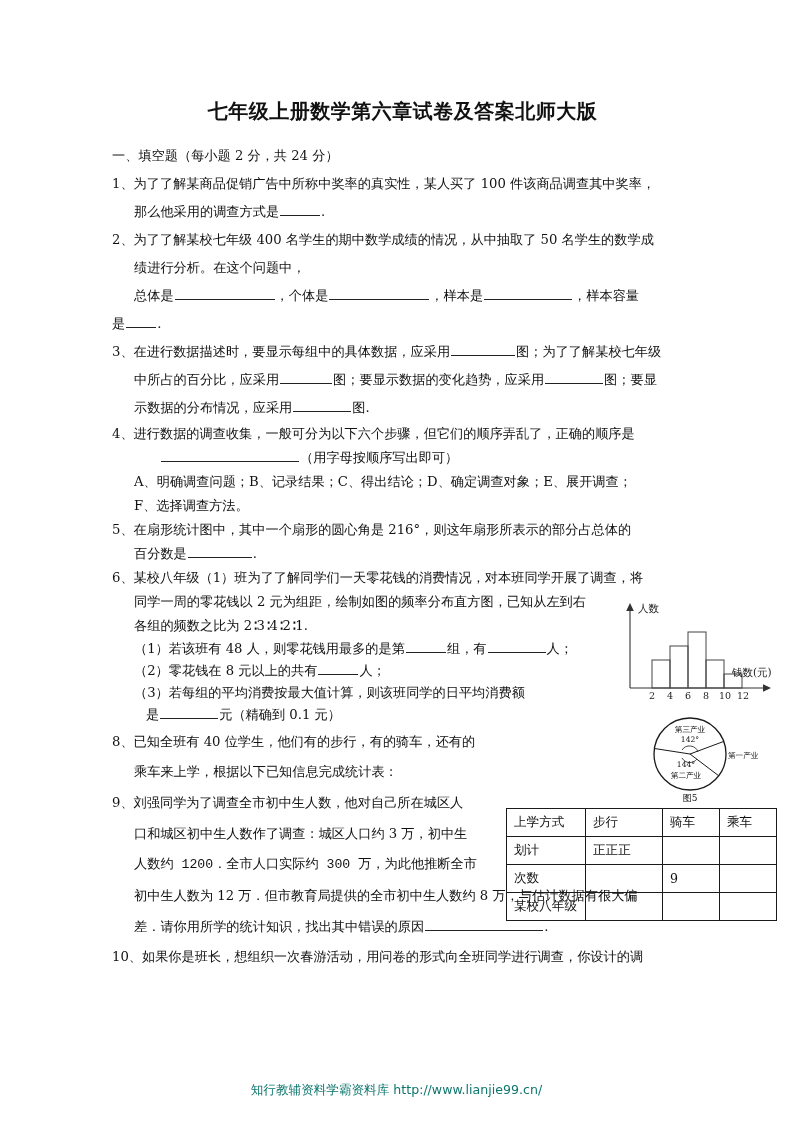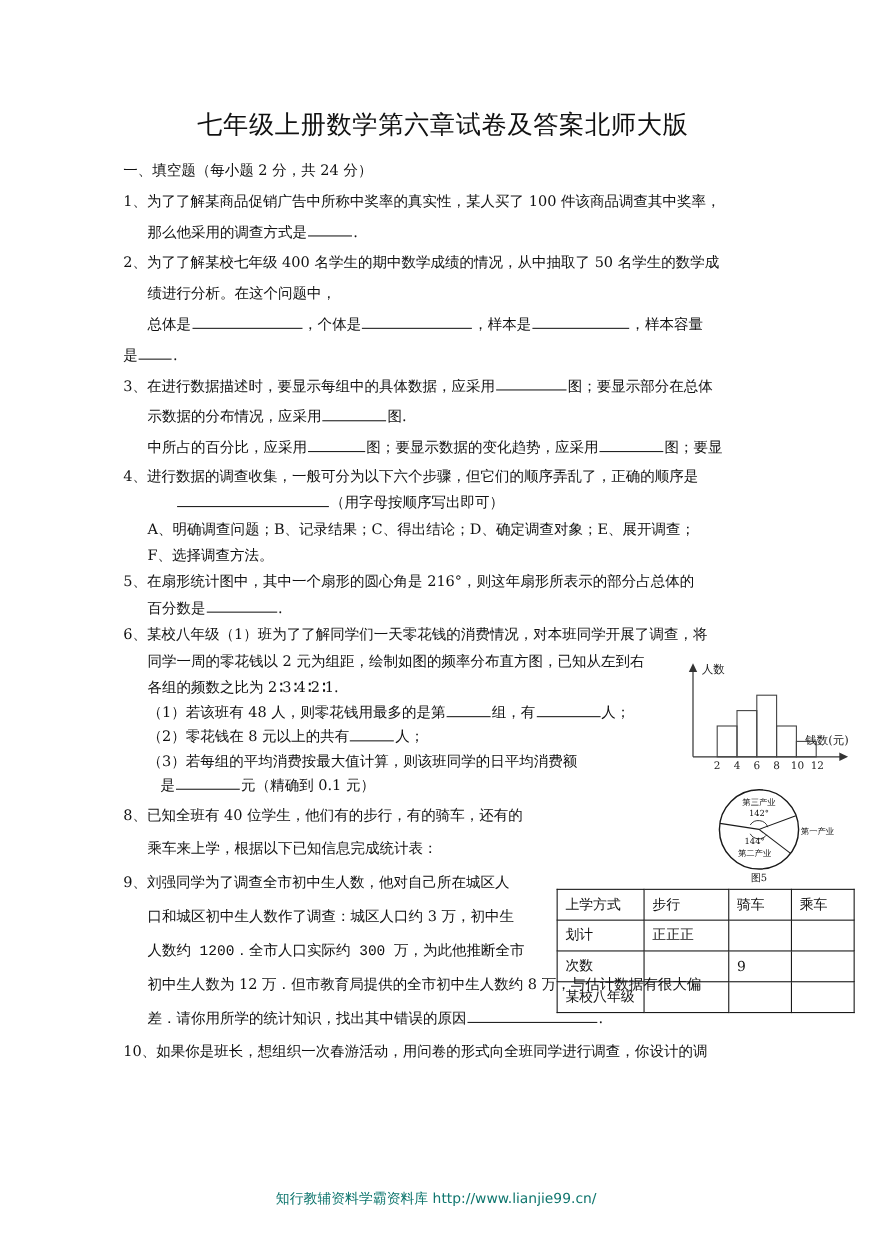--- a/index.html
+++ b/index.html
@@ -19,22 +19,22 @@
     position: absolute;
     left: 0; top: 0;
     width: 793px;
     height: 1122px;
   }
   .doc-title {
     position: absolute;
     left: 12px; right: 0;
     top: 98px;
     text-align: center;
-    font-size: 23px;
-    font-weight: normal;
+    font-size: 20px;
+    font-weight: bold;
     letter-spacing: 0.5px;
     font-family: "DejaVu Serif", "Liberation Serif", serif;
   }
   .body-col {
     position: absolute;
     left: 112px;
     top: 142px;
     width: 578px;
     font-size: 13.2px;
     line-height: 1.0;
@@ -145,23 +145,23 @@
     </div>
 
     <div class="q">
       <span class="ln">2、为了了解某校七年级 400 名学生的期中数学成绩的情况，从中抽取了 50 名学生的数学成</span>
       <span class="ln ind1">绩进行分析。在这个问题中，</span>
       <span class="ln ind1"><span>总体是</span><span class="blank b100"></span><span>，个体是</span><span class="blank b100"></span><span>，样本是</span><span class="blank b88"></span><span>，样本容量</span></span>
       <span class="ln"><span>是</span><span class="blank b30"></span><span>.</span></span>
     </div>
 
     <div class="q">
-      <span class="ln"><span>3、在进行数据描述时，要显示每组中的具体数据，应采用</span><span class="blank b64"></span><span>图；要显示部分在总体</span></span>
+      <span class="ln"><span>3、在进行数据描述时，要显示每组中的具体数据，应采用</span><span class="blank b64"></span><span>图；为了了解某校七年级</span></span>
+      <span class="ln ind1"><span>中所占的百分比，应采用</span><span class="blank b52"></span><span>图；要显示数据的变化趋势，应采用</span><span class="blank b58"></span><span>图；要显</span></span>
       <span class="ln ind1"><span>示数据的分布情况，应采用</span><span class="blank b58"></span><span>图.</span></span>
-      <span class="ln ind1"><span>中所占的百分比，应采用</span><span class="blank b52"></span><span>图；要显示数据的变化趋势，应采用</span><span class="blank b58"></span><span>图；要显</span></span>
     </div>
 
     <div class="q">
       <span class="ln tight">4、进行数据的调查收集，一般可分为以下六个步骤，但它们的顺序弄乱了，正确的顺序是</span>
       <span class="ln tight ind3"><span class="blank b138"></span><span>（用字母按顺序写出即可）</span></span>
       <span class="ln tight ind1">A、明确调查问题；B、记录结果；C、得出结论；D、确定调查对象；E、展开调查；</span>
       <span class="ln tight ind1">F、选择调查方法。</span>
     </div>
 
     <div class="q">

